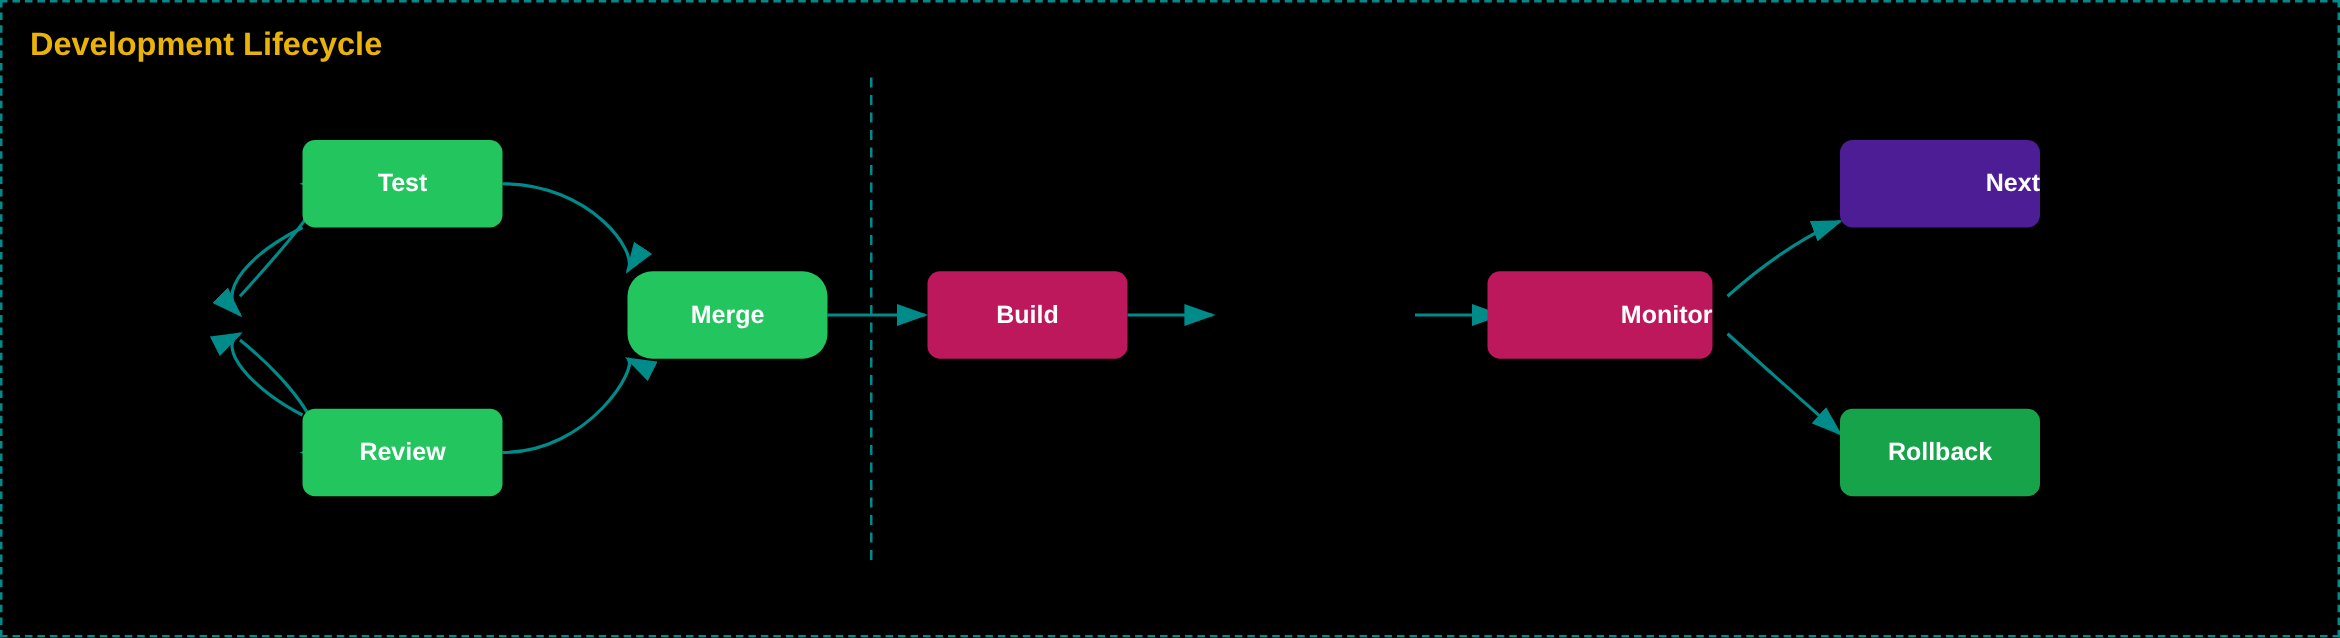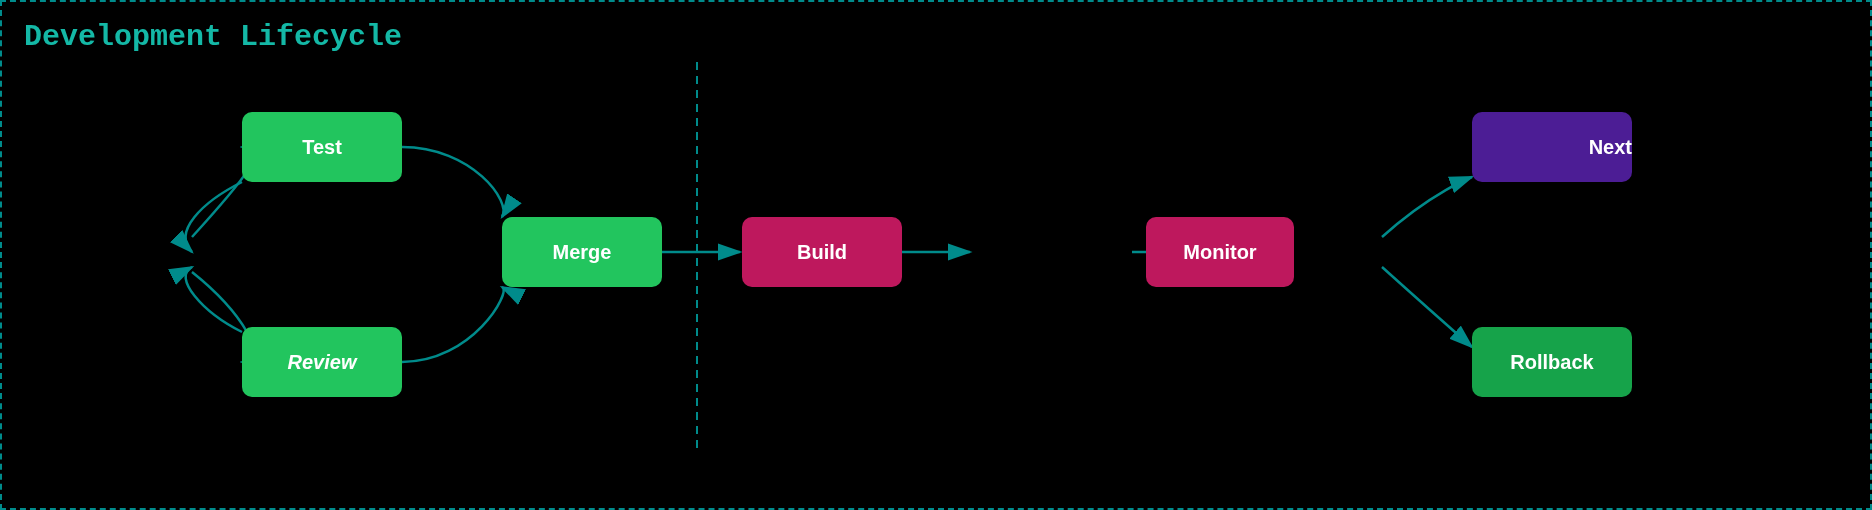--- a/index.html
+++ b/index.html
@@ -13,24 +13,23 @@
     .container {
       position: relative;
       width: 1872px;
       height: 510px;
       border: 2px dashed #008B8B;
     }
     .title {
       position: absolute;
       top: 18px;
       left: 22px;
-      color: #14b8a6;
-      font-size: 30px;
+      color: #eab308;
+      font-size: 26px;
       font-weight: bold;
-      font-family: Liberation Mono, monospace;
     }
     
     .node {
       position: absolute;
       border-radius: 10px;
       display: flex;
       align-items: center;
       justify-content: center;
       font-size: 20px;
       font-weight: bold;
@@ -86,34 +85,34 @@
         <polygon points="0 0, 10 3.5, 0 7" fill="#008B8B"></polygon>
       </marker>
     </defs>
   </svg>
 
 
   <div class="node node-green" style="left:240px; top:110px; width:160px; height:70px;">
     <span>Test</span>
   </div>
 
-  <div class="node node-green" style="left:240px; top:325px; width:160px; height:70px;font-style:italic;">
+  <div class="node node-green" style="left:240px; top:325px; width:160px; height:70px;">
     <span>Review</span>
   </div>
 
-  <div class="node node-green" style="left:500px; top:215px; width:160px; height:70px;">
+  <div class="node node-green" style="left:500px; top:215px; width:160px; height:70px;border-radius:20px;">
     <span>Merge</span>
   </div>
 
   <div class="node node-blue" style="left:740px; top:215px; width:160px; height:70px;">
     <span>Build</span>
   </div>
 
 
-  <div class="node node-blue" style="left:1144px; top:215px; width:148px; height:70px;">
+  <div class="node node-blue" style="left:1188px; top:215px; width:180px; height:70px;justify-content:flex-end;">
     <span>Monitor</span>
   </div>
 
   <div class="node node-orange" style="left:1470px; top:110px; width:160px; height:70px;">
     <span>Next</span>
   </div>
 
   <div class="node node-dark-green" style="left:1470px; top:325px; width:160px; height:70px;">
     <span>Rollback</span>
   </div>

